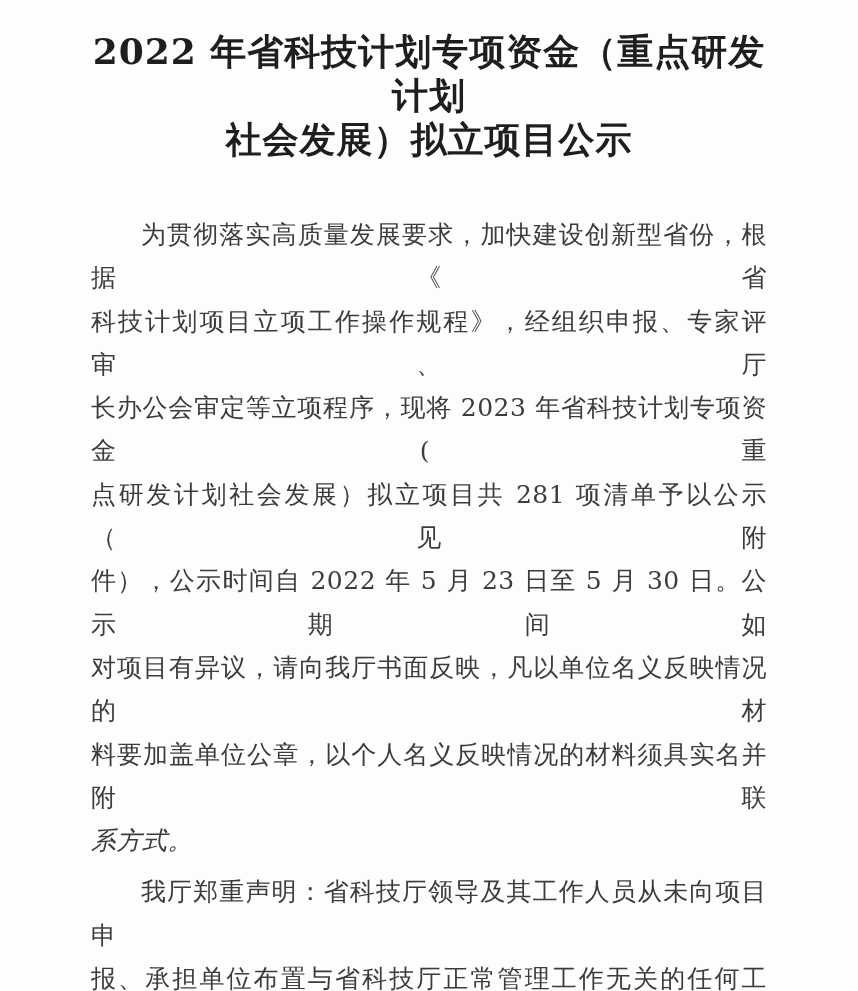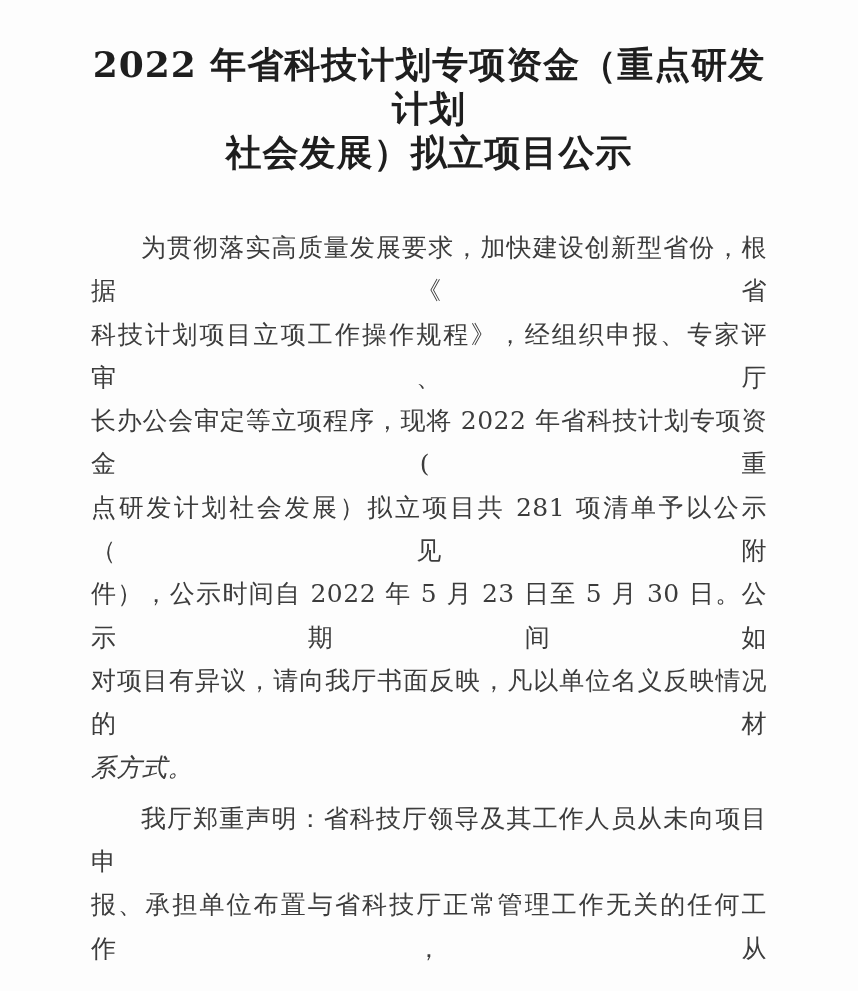--- a/index.html
+++ b/index.html
@@ -7,21 +7,21 @@
     padding: 0;
     background: var(--bg, #fdfdfd);
   }
   .page {
     position: relative;
     width: 858px;
     height: 991px;
     margin: 0 auto;
     box-sizing: border-box;
     background: var(--bg, #fdfdfd);
-    padding-top: 42px;
+    padding-top: 29px;
     overflow: hidden;
   }
   .doc-title {
     width: 700px;
     margin: 0 auto;
     text-align: center;
     font-family: "DejaVu Serif", "Liberation Serif", serif;
     font-weight: 700;
     font-size: 36px;
     line-height: 44px;
@@ -64,24 +64,25 @@
   <h1 class="doc-title">
     <span class="title-line">2022 年省科技计划专项资金（重点研发计划</span>
     <span class="title-line">社会发展）拟立项目公示</span>
   </h1>
 
   <div class="doc-body">
 
     <p class="para">
       <span class="line first">为贯彻落实高质量发展要求，加快建设创新型省份，根据《省</span>
       <span class="line">科技计划项目立项工作操作规程》，经组织申报、专家评审、厅</span>
-      <span class="line">长办公会审定等立项程序，现将 2022 年省科技计划专项资金( 重</span>
+      <span class="line">长办公会审定等立项程序，现将 2023 年省科技计划专项资金( 重</span>
       <span class="line">点研发计划社会发展）拟立项目共 281 项清单予以公示（见附</span>
       <span class="line">件），公示时间自 2022 年 5 月 23 日至 5 月 30 日。公示期间如</span>
       <span class="line">对项目有异议，请向我厅书面反映，凡以单位名义反映情况的材</span>
+      <span class="line">料要加盖单位公章，以个人名义反映情况的材料须具实名并附联</span>
       <span class="line last">系方式。</span>
     </p>
 
     <p class="para">
       <span class="line first">我厅郑重声明：省科技厅领导及其工作人员从未向项目申</span>
       <span class="line">报、承担单位布置与省科技厅正常管理工作无关的任何工作，从</span>
 
     </p>
 
   </div>

